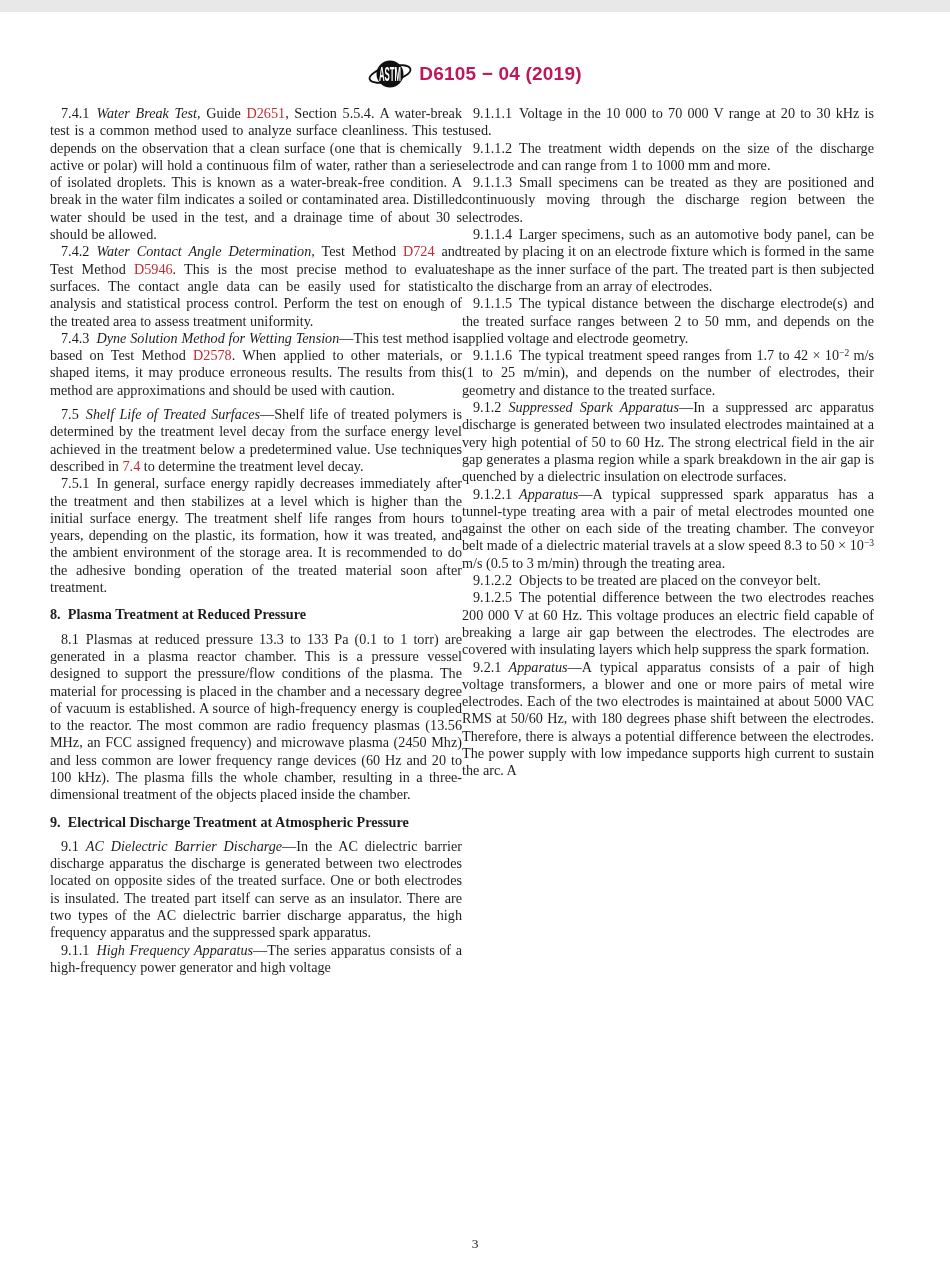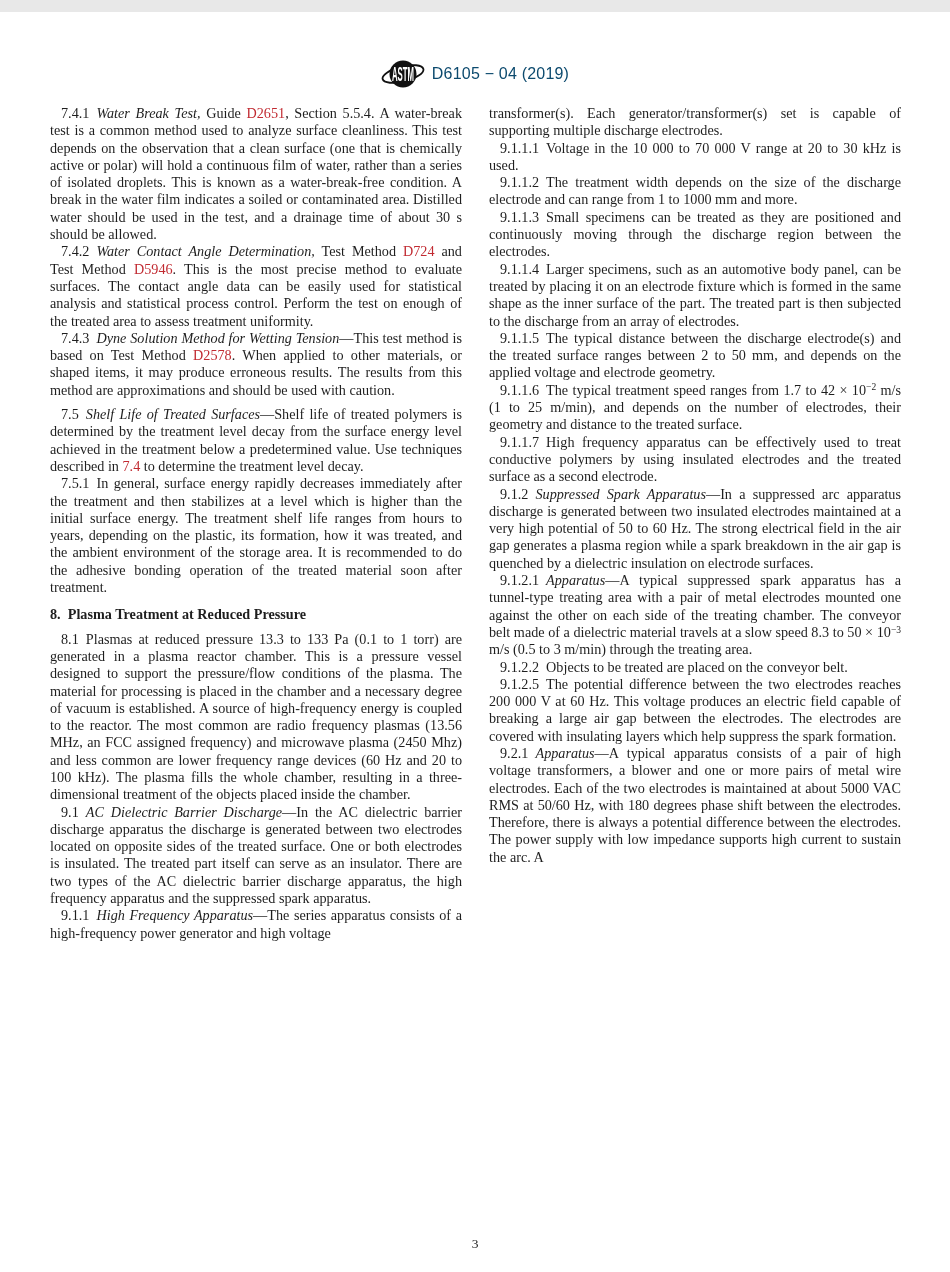--- a/index.html
+++ b/index.html
@@ -6,26 +6,26 @@
   .page{
     width:950px;height:1272px;background:#ffffff;position:relative;
     font-family:"Liberation Serif",serif;color:#1e1e1e;margin:12px auto;
     box-sizing:border-box;overflow:hidden;padding-left:32px;
   }
   .doc-header{
     position:absolute;top:44px;left:0;right:0;
     display:flex;justify-content:center;align-items:center;gap:7px;
   }
   .doc-title{
-    font-family:"Liberation Sans",sans-serif;font-weight:normal;font-size:16px;
-    color:#0c4a6e;letter-spacing:.2px;
+    font-family:"Liberation Sans",sans-serif;font-weight:bold;font-size:19px;
+    color:#be185d;letter-spacing:.2px;
   }
   .logo-wrap{width:44px;height:36px;display:inline-block;}
   .columns{
-    position:absolute;top:93px;left:50px;display:flex;gap:27px;
+    position:absolute;top:93px;left:50px;display:flex;
   }
   .col{width:412px;font-size:14.2px;line-height:17.3px;}
   .para{text-align:justify;text-indent:11px;margin:0;}
   .para.no-indent{text-indent:0;}
   .space-before{margin-top:7px;}
   .heading{
     font-weight:bold;text-align:left;margin:10px 0 7px 0;
     padding-left:19px;text-indent:-19px;
   }
   em{font-style:italic;}
@@ -54,32 +54,31 @@
 
   <div class="columns">
     <div class="col" id="col-left">
         <div class="para"><span>7.4.1 </span><em>Water Break Test,</em><span> Guide </span><a class="ref-link" href="#">D2651</a><span>, Section 5.5.4. A water-break test is a common method used to analyze surface cleanliness. This test depends on the observation that a clean surface (one that is chemically active or polar) will hold a continuous film of water, rather than a series of isolated droplets. This is known as a water-break-free condition. A break in the water film indicates a soiled or contaminated area. Distilled water should be used in the test, and a drainage time of about 30 s should be allowed.</span></div>
         <div class="para"><span>7.4.2 </span><em>Water Contact Angle Determination,</em><span> Test Method </span><a class="ref-link" href="#">D724</a><span> and Test Method </span><a class="ref-link" href="#">D5946</a><span>. This is the most precise method to evaluate surfaces. The contact angle data can be easily used for statistical analysis and statistical process control. Perform the test on enough of the treated area to assess treatment uniformity.</span></div>
         <div class="para"><span>7.4.3 </span><em>Dyne Solution Method for Wetting Tension</em><span>—This test method is based on Test Method </span><a class="ref-link" href="#">D2578</a><span>. When applied to other materials, or shaped items, it may produce erroneous results. The results from this method are approximations and should be used with caution.</span></div>
         <div class="para space-before"><span>7.5 </span><em>Shelf Life of Treated Surfaces</em><span>—Shelf life of treated polymers is determined by the treatment level decay from the surface energy level achieved in the treatment below a predetermined value. Use techniques described in </span><a class="ref-link" href="#">7.4</a><span> to determine the treatment level decay.</span></div>
         <div class="para"><span>7.5.1 In general, surface energy rapidly decreases immediately after the treatment and then stabilizes at a level which is higher than the initial surface energy. The treatment shelf life ranges from hours to years, depending on the plastic, its formation, how it was treated, and the ambient environment of the storage area. It is recommended to do the adhesive bonding operation of the treated material soon after treatment.</span></div>
         <div class="heading"><span>8. Plasma Treatment at Reduced Pressure</span></div>
         <div class="para"><span>8.1 Plasmas at reduced pressure 13.3 to 133 Pa (0.1 to 1 torr) are generated in a plasma reactor chamber. This is a pressure vessel designed to support the pressure/flow conditions of the plasma. The material for processing is placed in the chamber and a necessary degree of vacuum is established. A source of high-frequency energy is coupled to the reactor. The most common are radio frequency plasmas (13.56 MHz, an FCC assigned frequency) and microwave plasma (2450 Mhz) and less common are lower frequency range devices (60 Hz and 20 to 100 kHz). The plasma fills the whole chamber, resulting in a three-dimensional treatment of the objects placed inside the chamber.</span></div>
+        <div class="heading"><span>9. Electrical Discharge Treatment at Atmospheric Pressure</span></div>
         <div class="para"><span>9.1 </span><em>AC Dielectric Barrier Discharge</em><span>—In the AC dielectric barrier discharge apparatus the discharge is generated between two electrodes located on opposite sides of the treated surface. One or both electrodes is insulated. The treated part itself can serve as an insulator. There are two types of the AC dielectric barrier discharge apparatus, the high frequency apparatus and the suppressed spark apparatus.</span></div>
         <div class="para"><span>9.1.1 </span><em>High Frequency Apparatus</em><span>—The series apparatus consists of a high-frequency power generator and high voltage</span></div>
       </div>
     <div class="col" id="col-right">
-        <div class="para no-indent"><span>transformer(s). Each generator/transformer(s) set is capable of supporting multiple discharge electrodes.</span></div>
         <div class="para"><span>9.1.1.1 Voltage in the 10&nbsp;000 to 70&nbsp;000 V range at 20 to 30 kHz is used.</span></div>
         <div class="para"><span>9.1.1.2 The treatment width depends on the size of the discharge electrode and can range from 1 to 1000 mm and more.</span></div>
         <div class="para"><span>9.1.1.3 Small specimens can be treated as they are positioned and continuously moving through the discharge region between the electrodes.</span></div>
         <div class="para"><span>9.1.1.4 Larger specimens, such as an automotive body panel, can be treated by placing it on an electrode fixture which is formed in the same shape as the inner surface of the part. The treated part is then subjected to the discharge from an array of electrodes.</span></div>
         <div class="para"><span>9.1.1.5 The typical distance between the discharge electrode(s) and the treated surface ranges between 2 to 50 mm, and depends on the applied voltage and electrode geometry.</span></div>
         <div class="para"><span>9.1.1.6 The typical treatment speed ranges from 1.7 to 42 × 10</span><sup>−2</sup><span> m/s (1 to 25 m/min), and depends on the number of electrodes, their geometry and distance to the treated surface.</span></div>
-        <div class="para"><span>9.1.1.7 High frequency apparatus can be effectively used to treat conductive polymers by using insulated electrodes and the treated surface as a second electrode.</span></div>
         <div class="para"><span>9.1.2 </span><em>Suppressed Spark Apparatus</em><span>—In a suppressed arc apparatus discharge is generated between two insulated electrodes maintained at a very high potential of 50 to 60 Hz. The strong electrical field in the air gap generates a plasma region while a spark breakdown in the air gap is quenched by a dielectric insulation on electrode surfaces.</span></div>
         <div class="para"><span>9.1.2.1 </span><em>Apparatus</em><span>—A typical suppressed spark apparatus has a tunnel-type treating area with a pair of metal electrodes mounted one against the other on each side of the treating chamber. The conveyor belt made of a dielectric material travels at a slow speed 8.3 to 50 × 10</span><sup>−3</sup><span> m/s (0.5 to 3 m/min) through the treating area.</span></div>
         <div class="para"><span>9.1.2.2 Objects to be treated are placed on the conveyor belt.</span></div>
         <div class="para"><span>9.1.2.5 The potential difference between the two electrodes reaches 200&nbsp;000 V at 60 Hz. This voltage produces an electric field capable of breaking a large air gap between the electrodes. The electrodes are covered with insulating layers which help suppress the spark formation.</span></div>
         <div class="para"><span>9.2.1 </span><em>Apparatus</em><span>—A typical apparatus consists of a pair of high voltage transformers, a blower and one or more pairs of metal wire electrodes. Each of the two electrodes is maintained at about 5000 VAC RMS at 50/60 Hz, with 180 degrees phase shift between the electrodes. Therefore, there is always a potential difference between the electrodes. The power supply with low impedance supports high current to sustain the arc. A</span></div>
       </div>
   </div>
 
   <div class="doc-footer">3</div>
 

